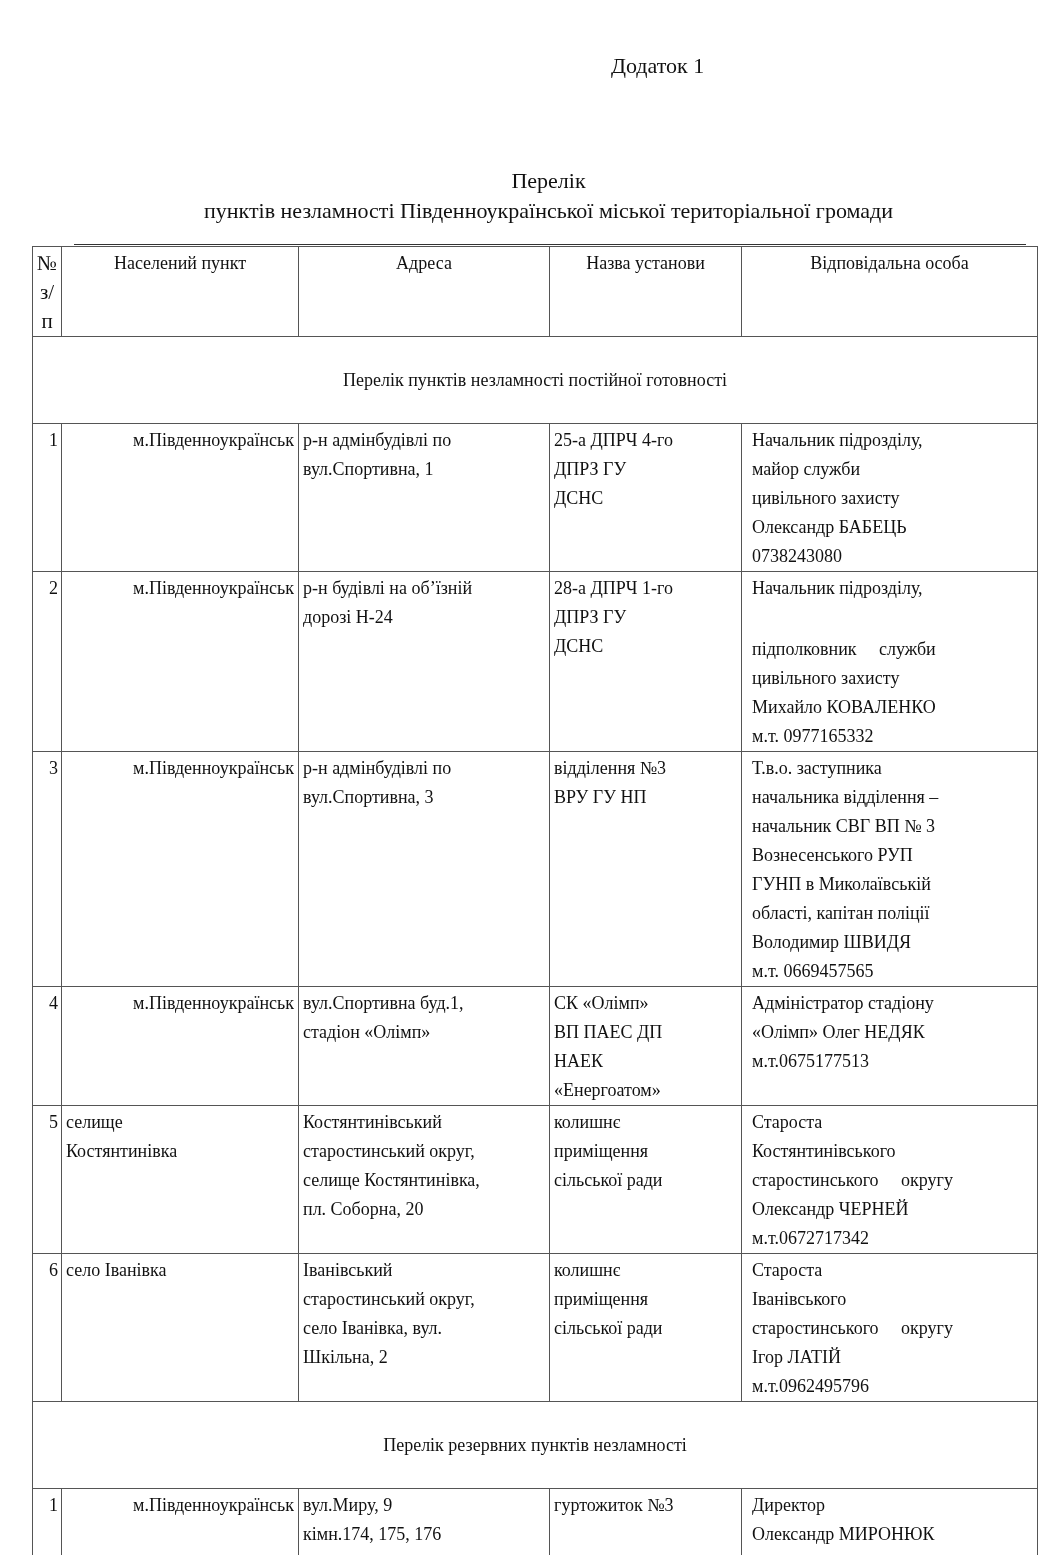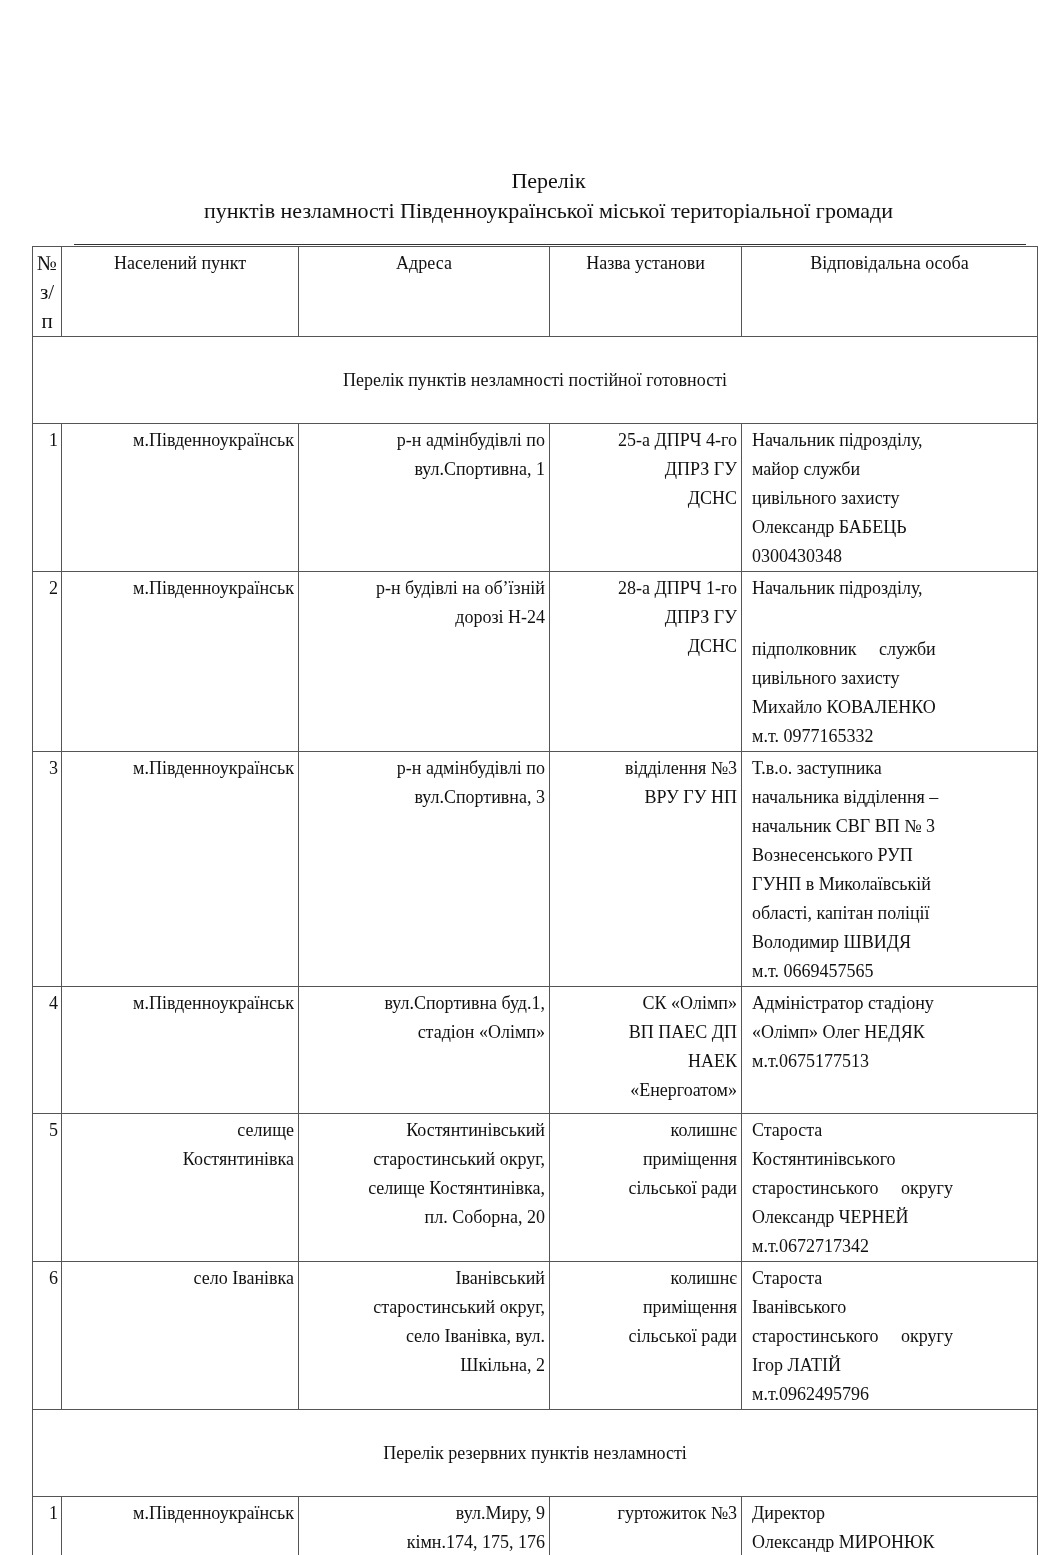--- a/index.html
+++ b/index.html
@@ -41,29 +41,30 @@
   col.c0 { width: 29px; }
   col.c1 { width: 237px; }
   col.c2 { width: 251px; }
   col.c3 { width: 192px; }
   col.c4 { width: 296px; }
   th { text-align: center; padding-top: 2px; }
   th.num { text-align: center; font-size: 21px; line-height: 29px; }
   tr.head { height: 88px; }
   tr.section td { text-align: center; vertical-align: middle; height: 86px; }
   td.num { text-align: right; padding-right: 3px; padding-top: 2px; }
-  td.center { text-align: right; padding: 2px 4px 8px 4px; }
+  td.center { text-align: left; padding: 2px 4px 0 4px; }
   td.left { text-align: right; padding: 2px 4px 0 3px; white-space: nowrap; }
   td.person { text-align: left; padding: 2px 20px 0 10px; }
   .line { display: block; white-space: nowrap; }
 </style>
 </head>
 <body>
 
 <div class="appendix">
+  <div>Додаток 1</div>
 </div>
 
 <div class="title">
   <div>Перелік</div>
   <div>пунктів незламності Південноукраїнської міської територіальної громади</div>
 </div>
 
 <div class="top-rule"></div>
 
 <table>
@@ -103,21 +104,21 @@
         <td class="center">
           <span class="line">25-а ДПРЧ 4-го</span>
           <span class="line">ДПРЗ ГУ</span>
           <span class="line">ДСНС</span>
         </td>
         <td class="person">
           <span class="line">Начальник підрозділу,</span>
           <span class="line">майор служби</span>
           <span class="line">цивільного захисту</span>
           <span class="line">Олександр БАБЕЦЬ</span>
-          <span class="line">0300430348</span>
+          <span class="line">0738243080</span>
         </td>
       </tr>
       <tr>
         <td class="num">2</td>
         <td class="left">
           <span class="line">м.Південноукраїнськ</span>
         </td>
         <td class="center">
           <span class="line">р-н будівлі на об’їзній</span>
           <span class="line">дорозі Н-24</span>

